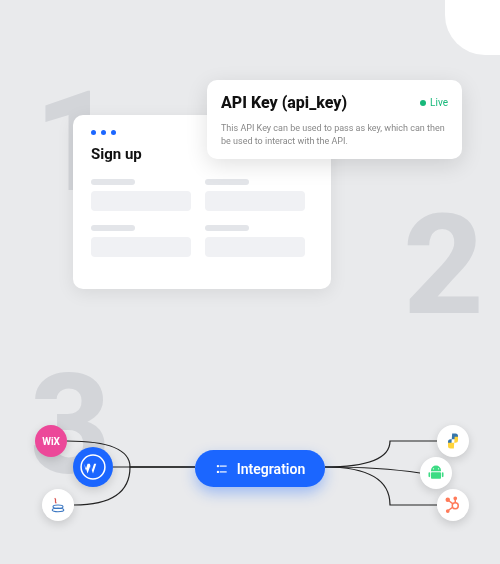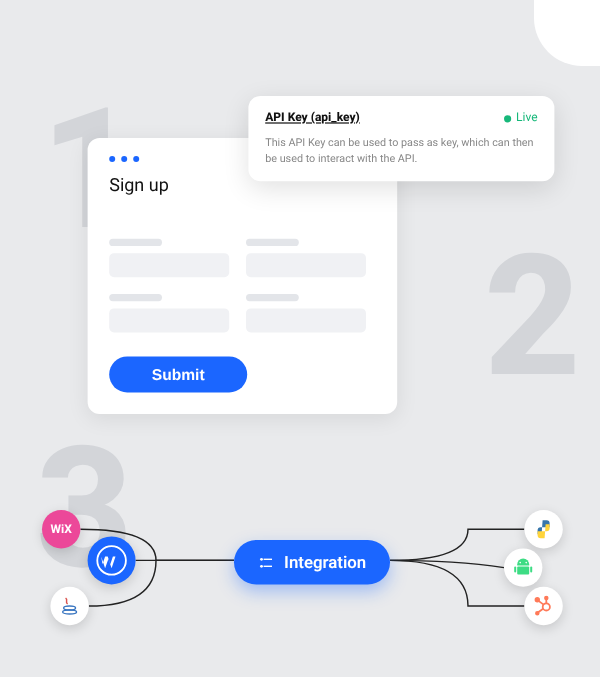--- a/index.html
+++ b/index.html
@@ -51,23 +51,23 @@
     margin-bottom: 10px;
   }
   .window-dots span {
     width: 5px;
     height: 5px;
     border-radius: 50%;
     background: #1b66ff;
   }
   .signup-title {
     font-size: 15px;
-    font-weight: 400;
+    font-weight: 700;
     color: #111;
-    margin-bottom: 36px;
+    margin-bottom: 16px;
   }
   .skeleton-row {
     display: flex;
     gap: 14px;
     margin-bottom: 14px;
   }
   .skel-short {
     width: 44px;
     height: 6px;
     background: #e3e5e9;
@@ -105,24 +105,23 @@
     box-shadow: 0 6px 22px rgba(0,0,0,0.12);
     z-index: 3;
   }
   .apikey-header {
     display: flex;
     justify-content: space-between;
     align-items: center;
     margin-bottom: 10px;
   }
   .apikey-title {
-    font-size: 10px;
+    font-size: 16px;
     font-weight: 800;
     color: #111;
-    text-decoration: underline;
   }
   .live-badge {
     display: inline-flex;
     align-items: center;
     gap: 4px;
     font-size: 10px;
     font-weight: 400;
     color: #17b87a;
   }
   .live-badge::before {
@@ -253,21 +252,20 @@
   <div class="skeleton-row">
     <div>
       <div class="skel-short"></div>
       <div class="skel-field"></div>
     </div>
     <div>
       <div class="skel-short"></div>
       <div class="skel-field"></div>
     </div>
   </div>
-  <button class="submit-btn">Submit</button>
 </div>
 
 <div class="apikey-card">
   <div class="apikey-header">
     <div class="apikey-title">API Key (api_key)</div>
     <div class="live-badge">Live</div>
   </div>
   <div class="apikey-desc">This API Key can be used to pass as key, which can then be used to interact with the API.</div>
 </div>
 

